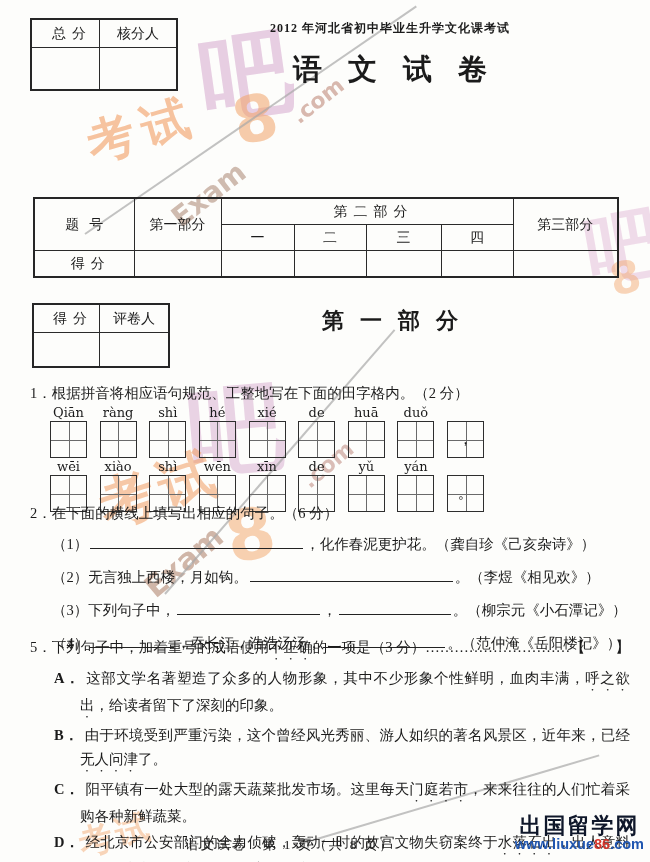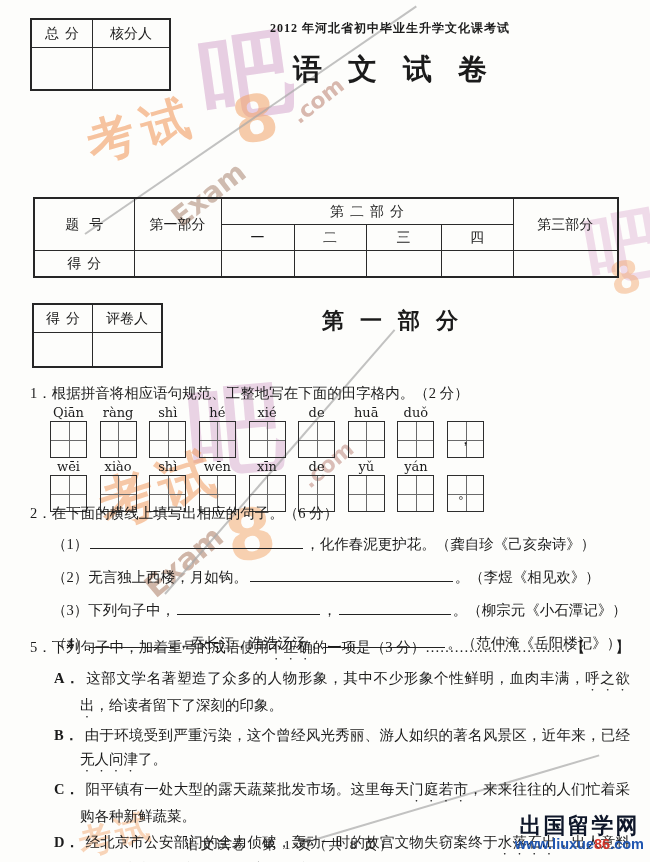--- a/index.html
+++ b/index.html
@@ -27,21 +27,21 @@
   .wm-line{position:absolute;height:2px;background:#a8a8a8;opacity:.7;transform-origin:0 50%;}
   .wm-l1{left:85px;top:233px;width:402px;transform:rotate(-34.5deg);}
   .wm-l2{left:165px;top:593px;width:350px;transform:rotate(-49deg);}
   .wm-l3{left:300px;top:843px;width:312px;transform:rotate(-16.5deg);}
 
   
   table{border-collapse:collapse;}
   td,th{border:1px solid #2a2a2a;font-weight:normal;text-align:center;font-size:14px;padding:0;}
   .obox{border:2px solid #262626;}
   .sp{letter-spacing:10px;text-indent:10px;}
-  .sp6{letter-spacing:6px;text-indent:6px;}
+  .sp6{letter-spacing:6px;text-indent:6px;padding-left:7px;}
 
   #total-box{position:absolute;left:30px;top:18px;}
   #total-box td{width:60px;height:27px;}
   #total-box td+td{width:76px;}
   #total-box tr+tr td{height:41px;}
 
   #title-block{position:absolute;left:160px;top:20px;width:460px;text-align:center;}
   #title1{font-size:12px;font-weight:bold;letter-spacing:1px;}
   #title2{font-size:29px;font-weight:bold;letter-spacing:26px;padding-left:26px;margin-top:13px;}
 

